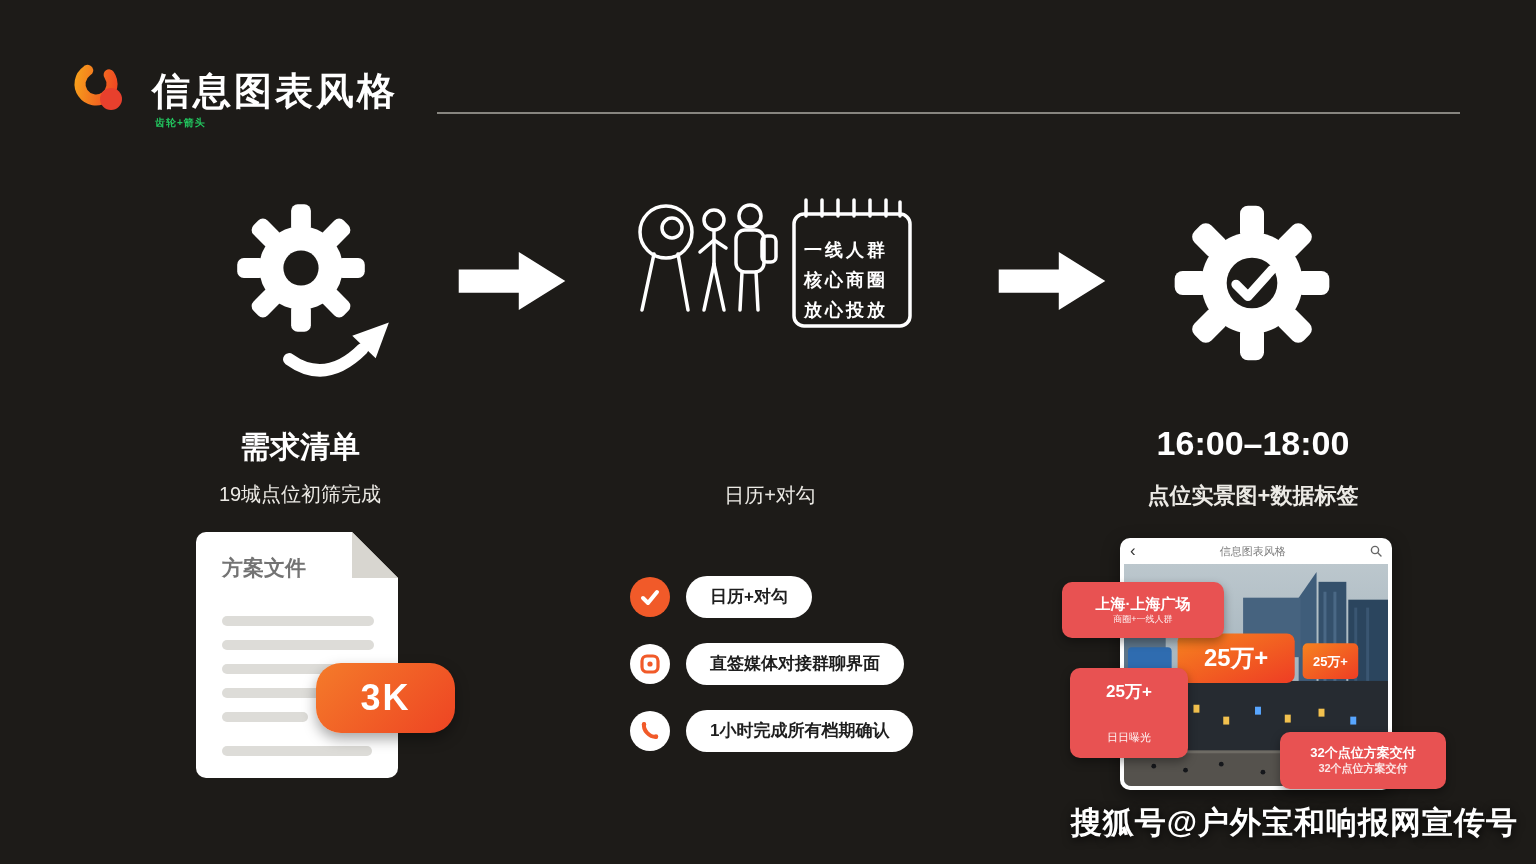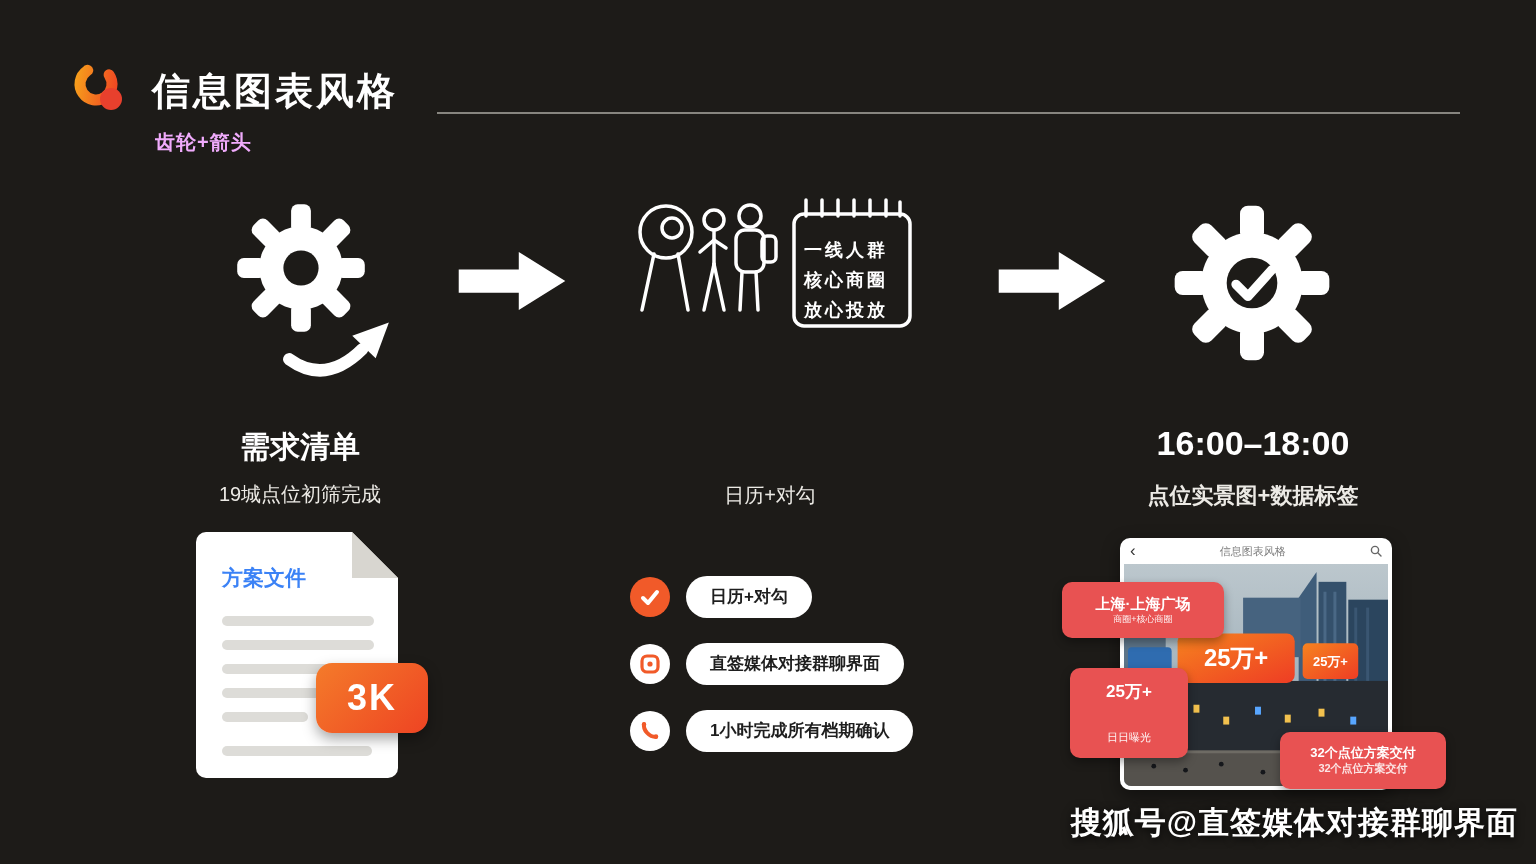--- a/index.html
+++ b/index.html
@@ -7,47 +7,47 @@
     position:relative;width:1536px;height:864px;overflow:hidden;
     background:#1d1b18;
     font-family:"Liberation Sans","DejaVu Sans",sans-serif;
     color:#fff;
   }
   .abs{position:absolute;}
 
   
   .logo{left:70px;top:58px;width:60px;height:60px;}
   .page-title{left:152px;top:66px;font-size:38px;font-weight:800;letter-spacing:3px;color:#fff;}
-  .page-subtitle{left:155px;top:116px;font-size:20px;font-weight:700;color:#f0abfc;letter-spacing:1px;margin-top:13px;}
+  .page-subtitle{left:155px;top:116px;font-size:10px;font-weight:700;color:#22c55e;letter-spacing:1px;}
   .header-line{left:437px;top:112px;width:1023px;height:2px;background:#87857f;}
 
   
   .col-heading{font-weight:800;text-align:center;color:#fff;}
   .col-sub{text-align:center;color:#eceae5;}
 
   
   .gear1{left:235px;top:202px;width:132px;height:132px;}
   .curve-arrow{left:281px;top:310px;width:114px;height:72px;}
   .c1-heading{left:170px;width:260px;top:427px;font-size:30px;}
   .c1-sub{left:160px;width:280px;top:481px;font-size:20px;}
 
   .doc-card{left:196px;top:532px;width:202px;height:246px;background:#fff;border-radius:10px;}
   .fold-cut{position:absolute;top:0;right:0;width:0;height:0;
     border-top:46px solid #1d1b18;border-left:46px solid transparent;}
   .fold-flap{position:absolute;top:0;right:0;width:0;height:0;
     border-bottom:46px solid #d8d6d0;border-right:46px solid transparent;}
-  .doc-title{position:absolute;left:26px;top:32px;font-size:21px;font-weight:800;color:#3b82f6;}
+  .doc-title{position:absolute;left:26px;top:22px;font-size:21px;font-weight:800;color:#737373;}
   .doc-line{position:absolute;left:26px;height:10px;border-radius:5px;background:#dddcd8;}
   .dl1{top:84px;width:152px;}
   .dl2{top:108px;width:152px;}
   .dl3{top:132px;width:140px;}
   .dl4{top:156px;width:112px;}
   .dl5{top:180px;width:86px;}
   .dl6{top:214px;width:150px;}
-  .doc-badge{position:absolute;left:120px;top:131px;width:112px;height:70px;border-radius:16px;
+  .doc-badge{position:absolute;left:120px;top:131px;width:139px;height:70px;border-radius:25px;
     background:linear-gradient(135deg,#f47b2a,#ee4423);display:flex;align-items:center;justify-content:center;
     font-size:36px;font-weight:800;color:#fff;letter-spacing:2px;box-shadow:0 6px 14px rgba(0,0,0,.35);}
 
   
   .arrow1{left:458px;top:250px;width:108px;height:62px;}
   .arrow2{left:998px;top:250px;width:108px;height:62px;}
 
   
   .sketch{left:622px;top:190px;width:296px;height:150px;}
   .sketch-label{left:610px;width:320px;top:347px;font-size:22px;font-weight:800;text-align:center;color:#fff;}
@@ -283,27 +283,27 @@
         <circle cx="62" cy="208" r="2.4" fill="#15171b"></circle>
         <circle cx="98" cy="202" r="2.4" fill="#15171b"></circle>
         <circle cx="140" cy="210" r="2.4" fill="#15171b"></circle>
         <circle cx="182" cy="204" r="2.4" fill="#15171b"></circle>
         <circle cx="222" cy="209" r="2.4" fill="#15171b"></circle>
       </svg>
     </div>
 
     <div class="tag tag1">
       <div class="l1">上海·上海广场</div>
-      <div class="l2">商圈+核心商圈</div>
+      <div class="l2">商圈+一线人群</div>
     </div>
     <div class="tag tag2">
       <div class="l1">25万+</div>
       <div class="l2">日日曝光</div>
     </div>
     <div class="tag tag3">
       <div class="l1">32个点位方案交付</div>
       <div class="l2">32个点位方案交付</div>
     </div>
   </div>
 
-  <div class="abs watermark">搜狐号@直签媒体对接群聊界面</div>
+  <div class="abs watermark">搜狐号@户外宝和响报网宣传号</div>
 
 </div>
 
 </body></html>

